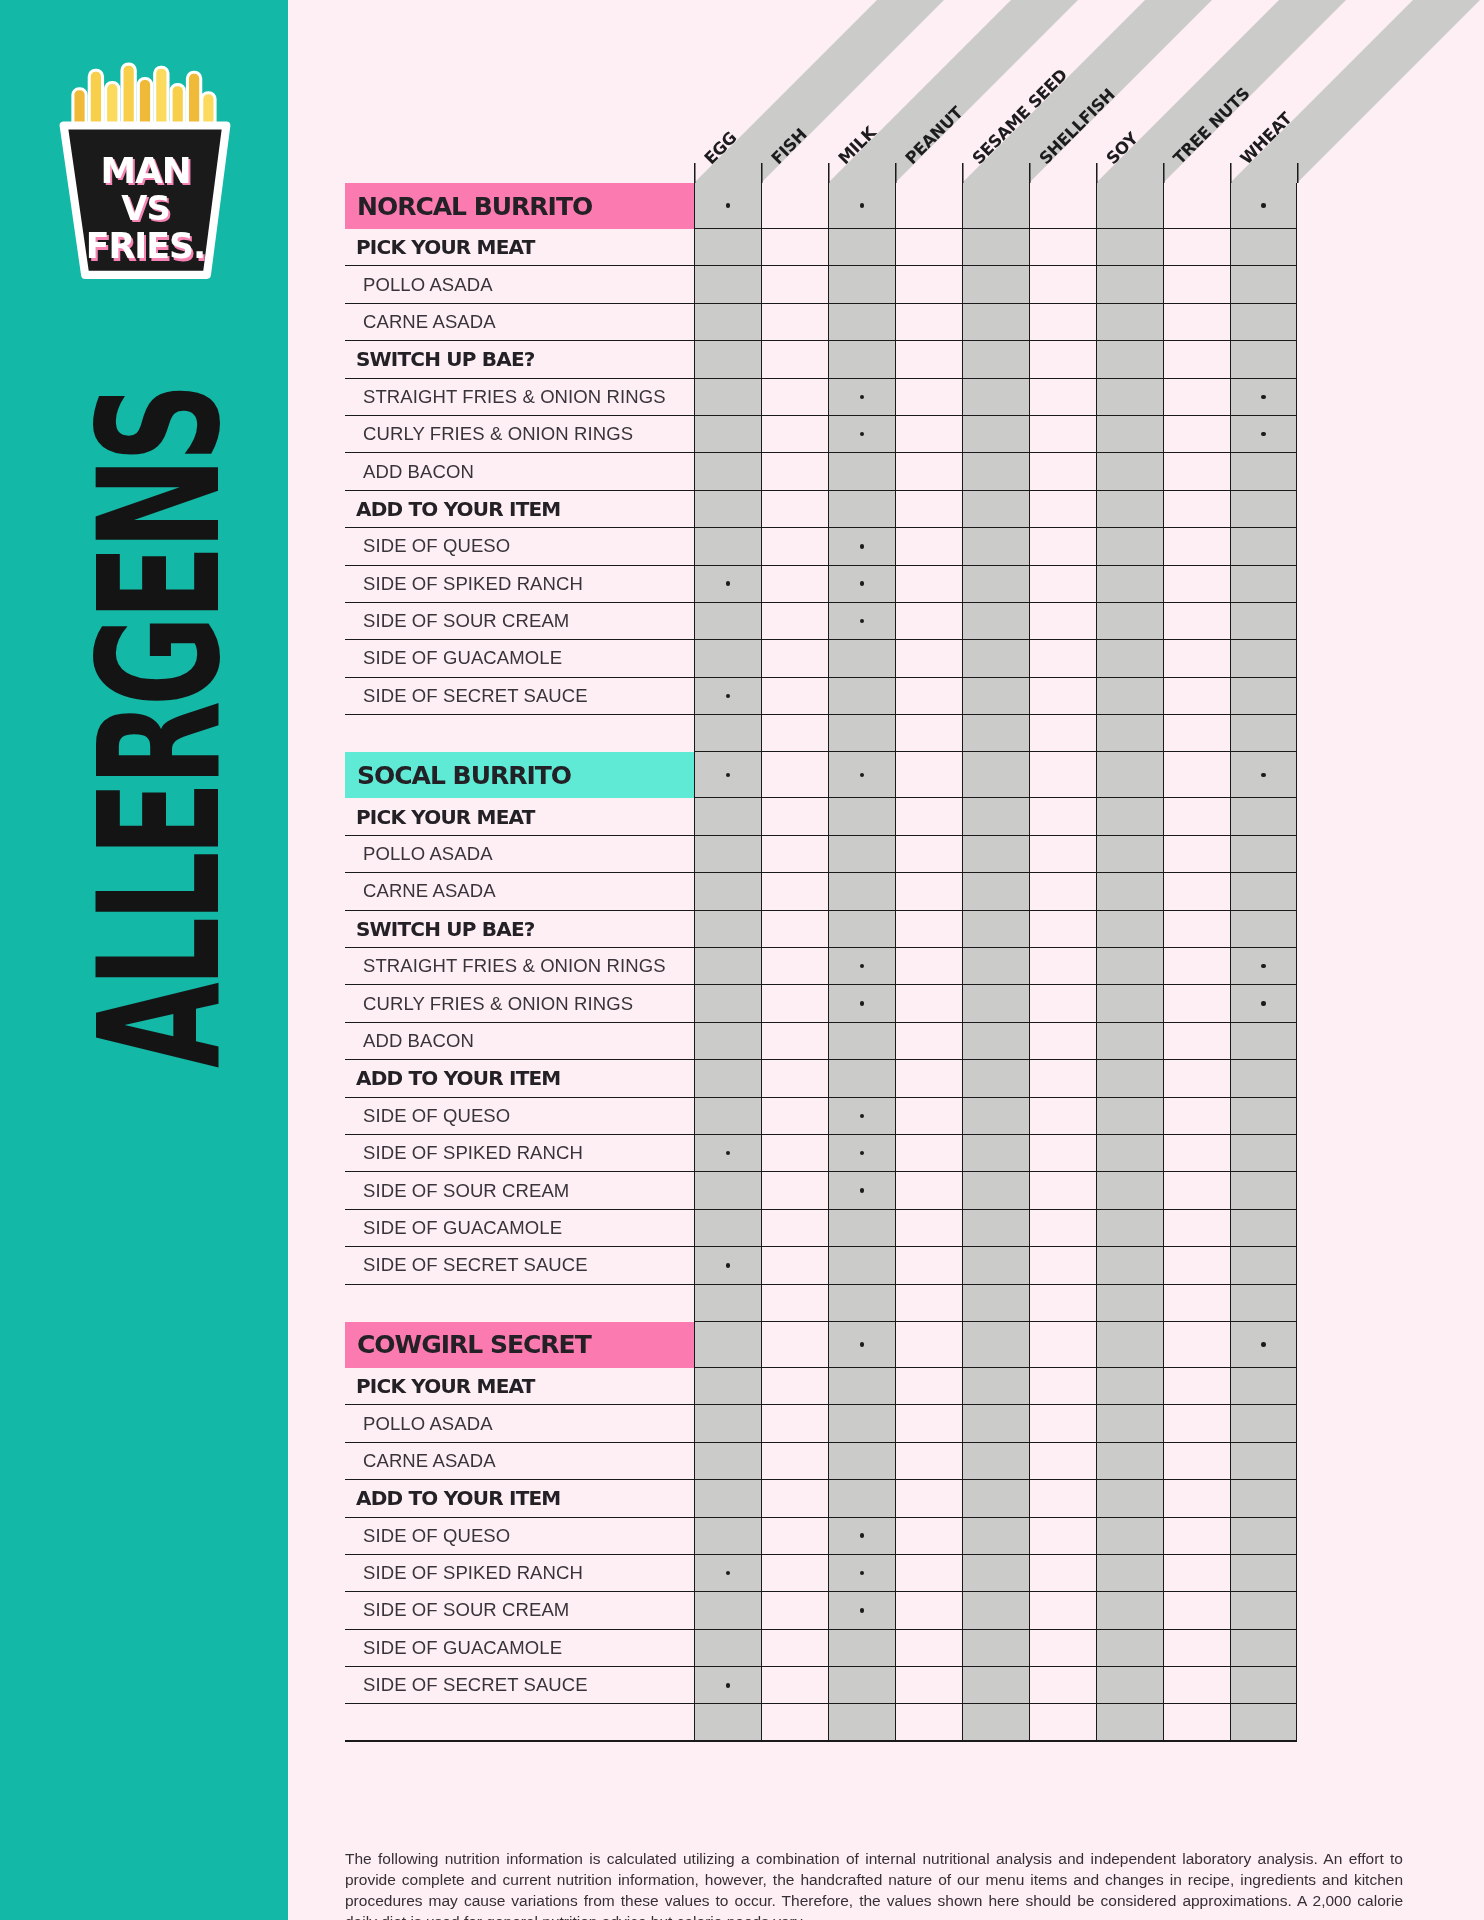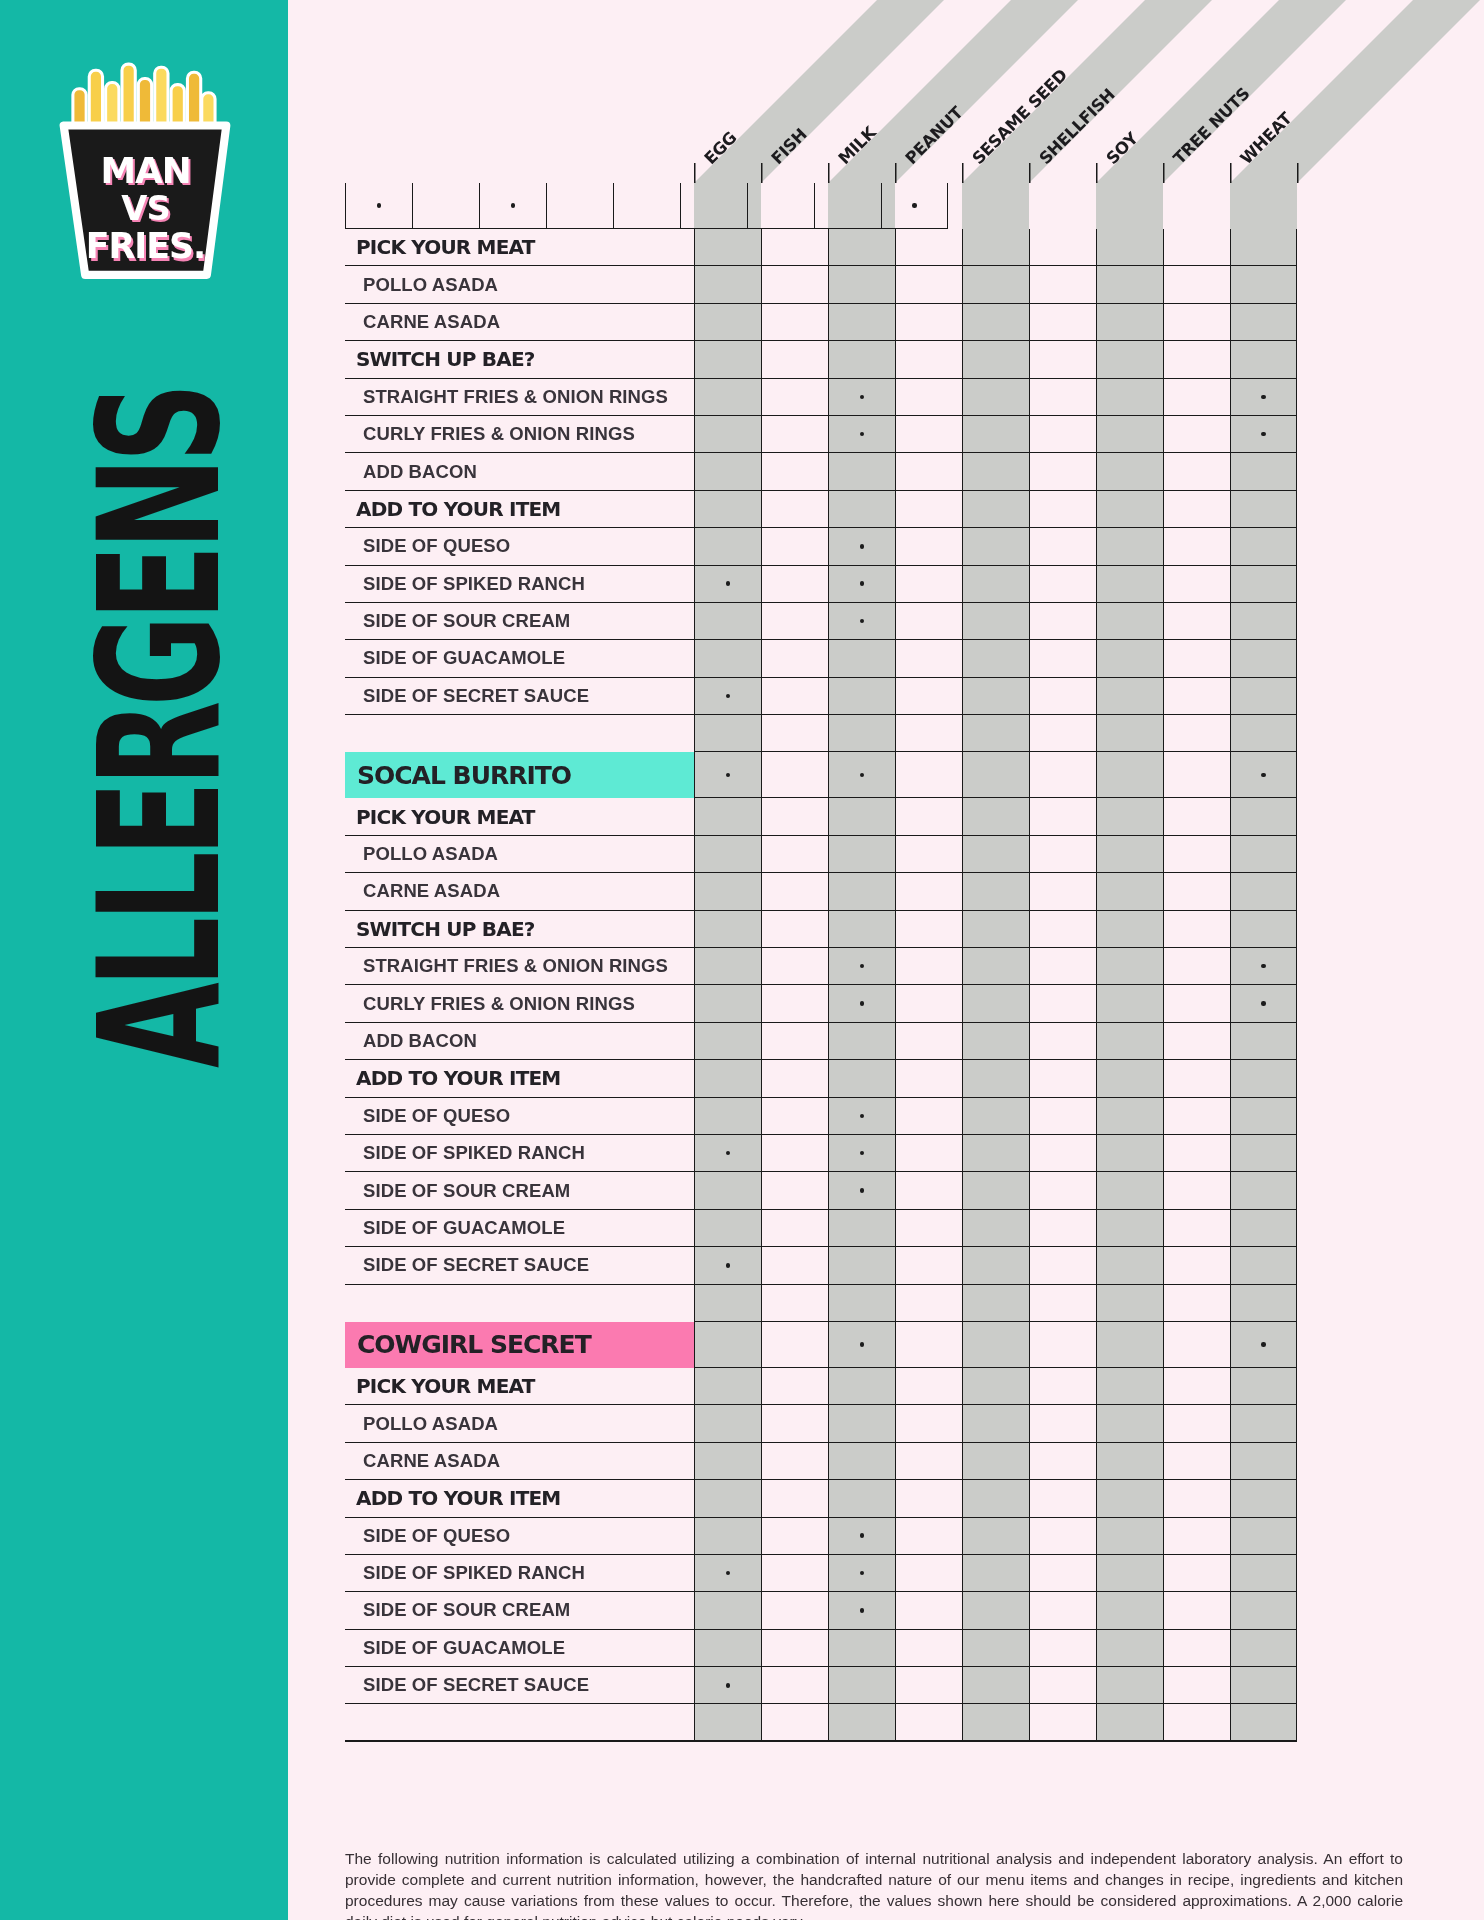--- a/index.html
+++ b/index.html
@@ -26,21 +26,21 @@
   .band{position:absolute;top:0;width:67px;height:100%;}
   .trow{position:relative;display:flex;height:37.4px;box-sizing:border-box;}
   .trow.title{height:46px;}
   .lbl{width:349px;box-sizing:border-box;display:flex;align-items:center;}
   .trow.title .lbl{padding-left:12px;font-family:"DejaVu Sans",sans-serif;font-weight:bold;
     font-size:25px;letter-spacing:-1px;color:#232126;}
   .trow.header .lbl{padding-left:11px;border-bottom:1.5px solid var(--grid);
     font-family:"DejaVu Sans",sans-serif;font-weight:bold;font-size:20px;
     letter-spacing:-0.8px;color:#232126;}
   .trow.item .lbl{padding-left:18px;border-bottom:1.5px solid var(--grid);
-    font-size:18.5px;letter-spacing:0.1px;color:#39343b;font-weight:bold;}
+    font-size:18.5px;letter-spacing:0.1px;color:#39343b;}
   .cell{width:67px;box-sizing:border-box;border-left:1.5px solid var(--grid);
     border-bottom:1.5px solid var(--grid);display:flex;align-items:center;justify-content:center;}
   .cell.last{border-right:1.5px solid var(--grid);}
   .dot{width:4.5px;height:4.5px;border-radius:50%;}
   #table-bottom-line{position:absolute;left:0;bottom:0;width:100%;height:1.5px;z-index:3;}
 
   
   #disclaimer{position:absolute;left:345px;top:1848px;width:1058px;
     font-size:15.5px;line-height:1.36;text-align:justify;color:#362f34;}
 </style>
@@ -107,20 +107,21 @@
   <div id="allergen-table">
     <div id="table-bands" style="position: absolute; top: 0px; left: 0px; width: 100%; height: 100%;">
         <div class="band" style="left: 349px; background: rgb(203, 204, 201);"></div>
         <div class="band" style="left: 483px; background: rgb(203, 204, 201);"></div>
         <div class="band" style="left: 617px; background: rgb(203, 204, 201);"></div>
         <div class="band" style="left: 751px; background: rgb(203, 204, 201);"></div>
         <div class="band" style="left: 885px; background: rgb(203, 204, 201);"></div>
       </div>
     <div id="table-rows" style="position: relative;">
         <div class="trow title">
+          <div class="lbl" style="background: rgb(251, 122, 176);">NORCAL BURRITO</div>
           <div class="cell">
             <div class="dot" style="background: rgb(28, 28, 28);"></div>
           </div>
           <div class="cell"></div>
           <div class="cell">
             <div class="dot" style="background: rgb(28, 28, 28);"></div>
           </div>
           <div class="cell"></div>
           <div class="cell"></div>
           <div class="cell"></div>

